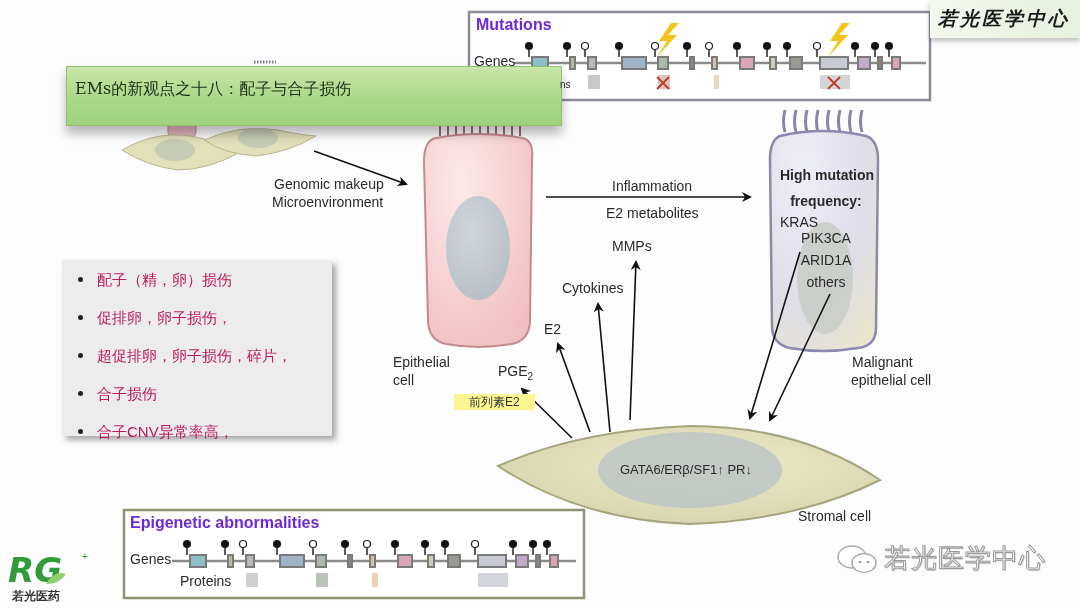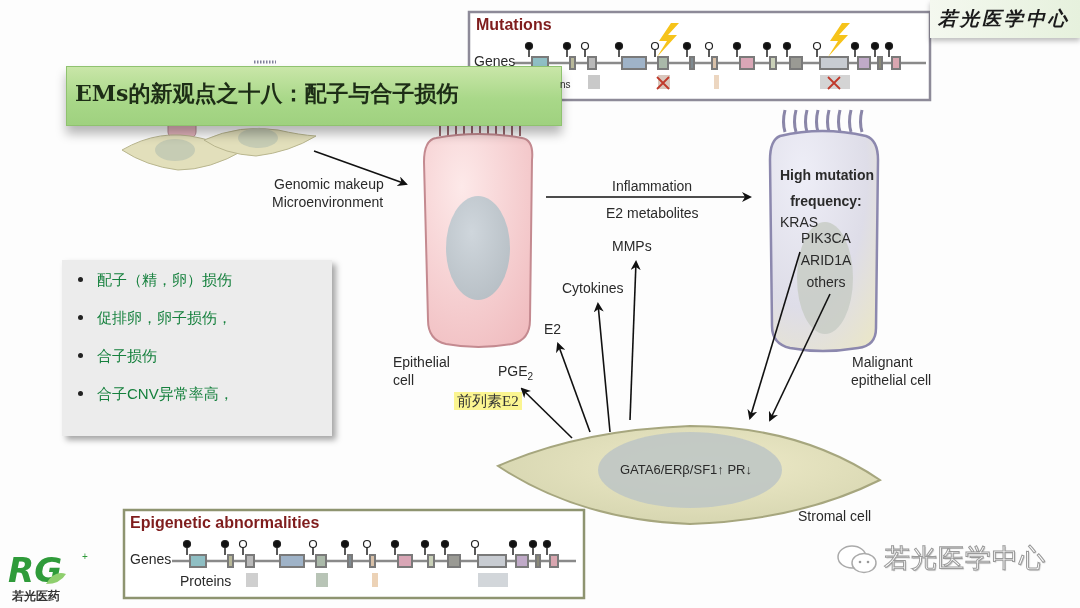--- a/index.html
+++ b/index.html
@@ -1,31 +1,31 @@
 <!DOCTYPE html>
 <html><head>
 <meta charset="utf-8">
 <style>
   html,body{margin:0;padding:0;}
   body{width:1080px;height:608px;position:relative;overflow:hidden;background:#fdfdfd;font-family:"Liberation Sans",sans-serif;}
   svg.diagram{position:absolute;left:0;top:0;}
   .lbl{position:absolute;font-family:"Liberation Sans",sans-serif;color:#2a2a2a;font-size:14px;line-height:18px;white-space:nowrap;}
   .title-banner{position:absolute;left:66px;top:66px;width:494px;height:58px;background:linear-gradient(#c9e6a8,#a9d889 55%,#9fd17f);border:1px solid #8fc26f;box-shadow:0 8px 10px rgba(0,0,0,0.28);}
-  .title-text{position:absolute;left:8px;top:12px;font-family:"DejaVu Serif",serif;font-weight:bold;font-size:22px;color:#1d2d16;letter-spacing:0px;white-space:nowrap;}
+  .title-text{position:absolute;left:8px;top:12px;font-family:"DejaVu Serif",serif;font-weight:normal;font-size:16px;color:#1d2d16;letter-spacing:0px;white-space:nowrap;}
   .watermark-top{position:absolute;left:930px;top:0;width:150px;height:38px;background:linear-gradient(90deg,#f4f8ef,#e6f1dd);box-shadow:0 3px 5px rgba(0,0,0,0.25);}
   .watermark-top span{position:absolute;left:8px;top:6px;font-family:"DejaVu Serif",serif;font-weight:bold;font-style:italic;font-size:19px;color:#1b1b1b;letter-spacing:3px;}
   .bullet-box{position:absolute;left:62px;top:260px;width:270px;height:176px;background:#ececec;box-shadow:4px 4px 6px rgba(0,0,0,0.35);}
   .bullet-list{list-style:none;margin:0;padding:0;position:absolute;left:16px;top:6px;}
-  .bullet-list li{font-size:15px;color:#15803d;height:38px;line-height:28px;white-space:nowrap;}
+  .bullet-list li{font-size:15px;color:#be185d;height:38px;line-height:28px;white-space:nowrap;}
   .bullet-list li .dot{display:inline-block;width:5px;height:5px;background:#222;border-radius:50%;margin-right:14px;vertical-align:middle;position:relative;top:-2px;}
-  .gene-box-title{font-weight:bold;font-size:16px;color:#7f1d1d;}
+  .gene-box-title{font-weight:bold;font-size:16px;color:#6d28d9;}
   .logo{position:absolute;left:2px;top:548px;width:92px;height:60px;}
   .wechat{position:absolute;left:836px;top:543px;}
   .wechat-text{position:absolute;left:884px;top:541px;font-size:26px;color:#ffffff;-webkit-text-stroke:1px #9a9a9a;letter-spacing:1px;text-shadow:1px 1px 1px rgba(0,0,0,0.25);}
-  .highlight{background:#fbf591;font-family:Liberation Serif, serif;font-size:15px;padding:1px 3px;color:#333;}
+  .highlight{background:#fbf591;font-family:Liberation Sans, sans-serif;font-size:12px;padding:1px 15px;color:#333;}
 </style>
 </head>
 <body>
 
 <svg class="diagram" width="1080" height="608" viewBox="0 0 1080 608">
   <defs>
     <marker id="arr" markerWidth="10" markerHeight="10" refX="8" refY="5" orient="auto" markerUnits="userSpaceOnUse">
       <path d="M0,0 L10,5 L0,10 L3,5 Z" fill="#111"></path>
     </marker>
     <radialGradient id="pinkGrad" cx="0.35" cy="0.25" r="0.9">
@@ -259,20 +259,21 @@
 <div class="lbl" style="left:560px;top:76px;font-size:10px;">ns</div>
 
 <div class="watermark-top">
     <span>若光医学中心</span>
   </div>
 
 <div class="bullet-box">
   <ul class="bullet-list">
     <li><span class="dot"></span><span>配子（精，卵）损伤</span></li>
     <li><span class="dot"></span><span>促排卵，卵子损伤，</span></li>
+    <li><span class="dot"></span><span>超促排卵，卵子损伤，碎片，</span></li>
     <li><span class="dot"></span><span>合子损伤</span></li>
     <li><span class="dot"></span><span>合子CNV异常率高，</span></li>
   </ul>
 </div>
 
 <div class="logo">
   <svg width="92" height="60" viewBox="0 0 92 60">
     <text x="6" y="34" font-family="DejaVu Sans, sans-serif" font-style="italic" font-weight="bold" font-size="34" fill="#2f9b3a">RG</text>
     <path d="M44,36 q8,-14 20,-10 q-6,10 -20,10 Z" fill="#8fcf6e"></path>
     <text x="80" y="12" font-size="10" fill="#2f9b3a">+</text>

